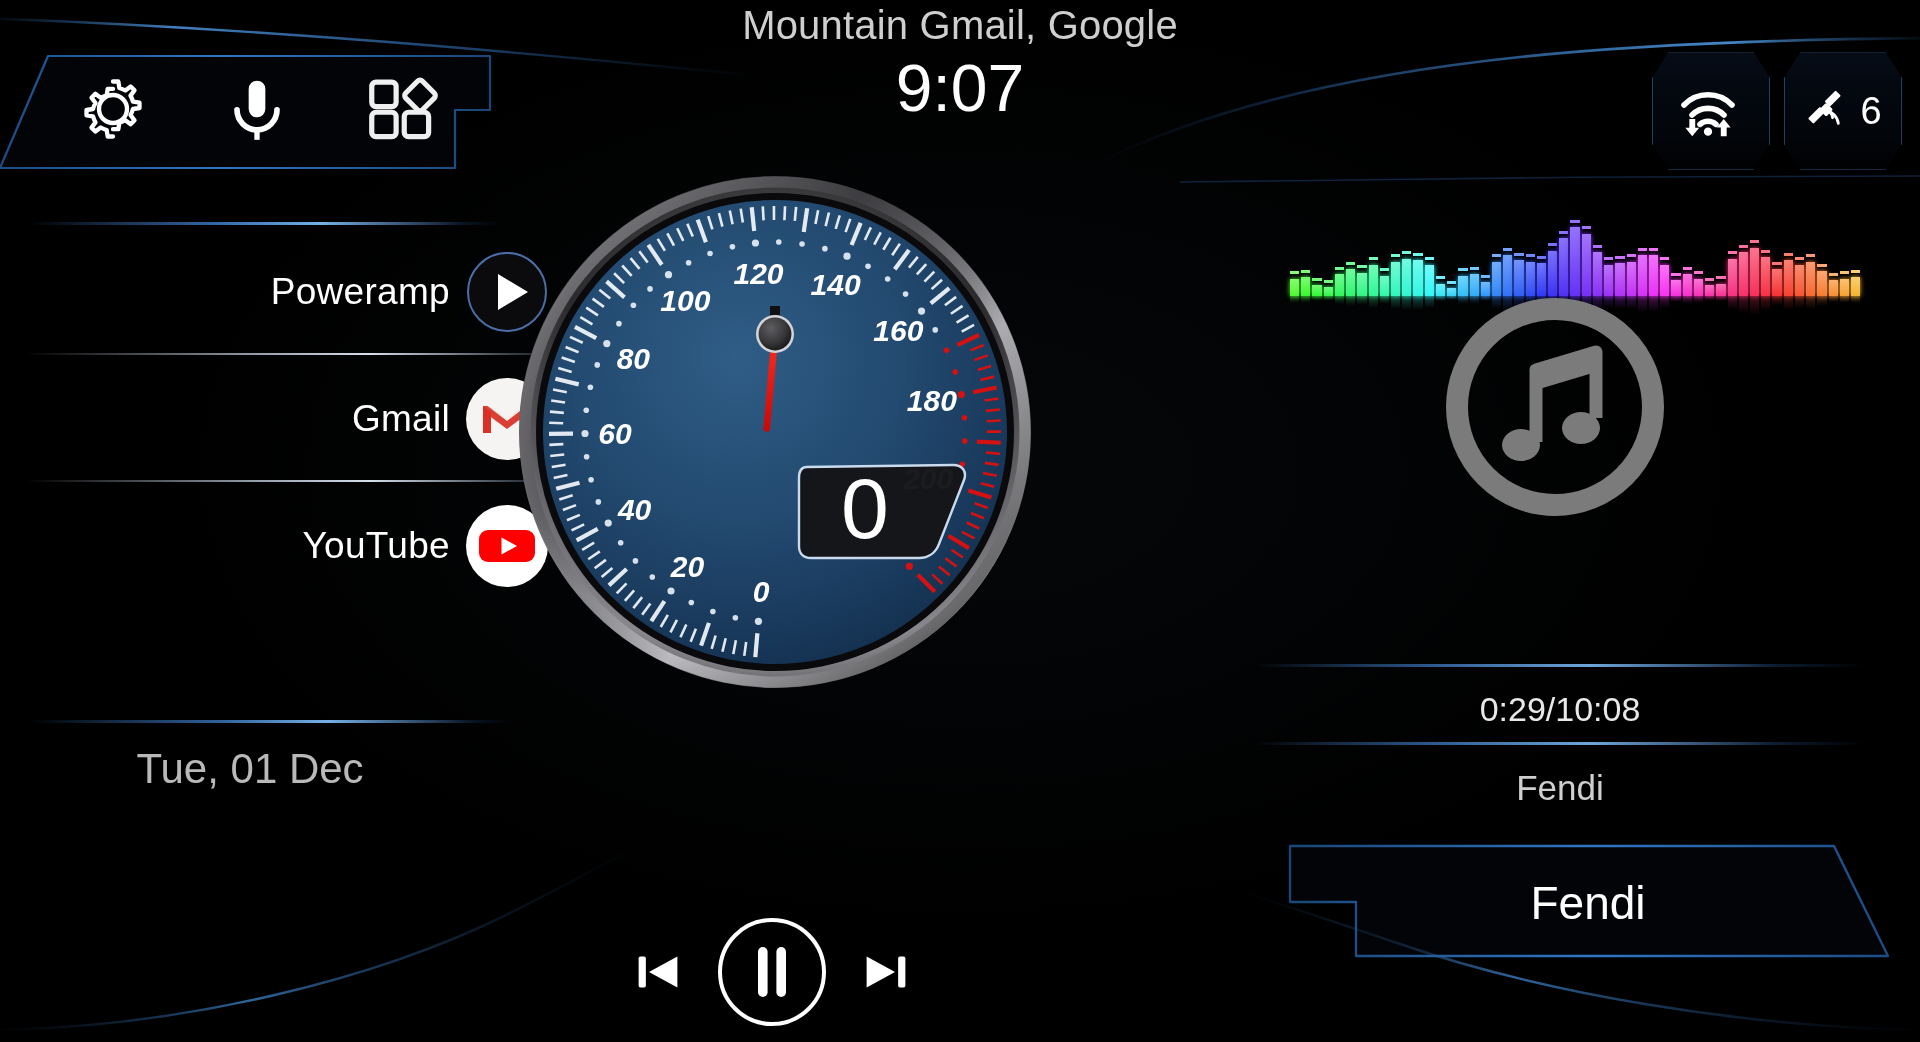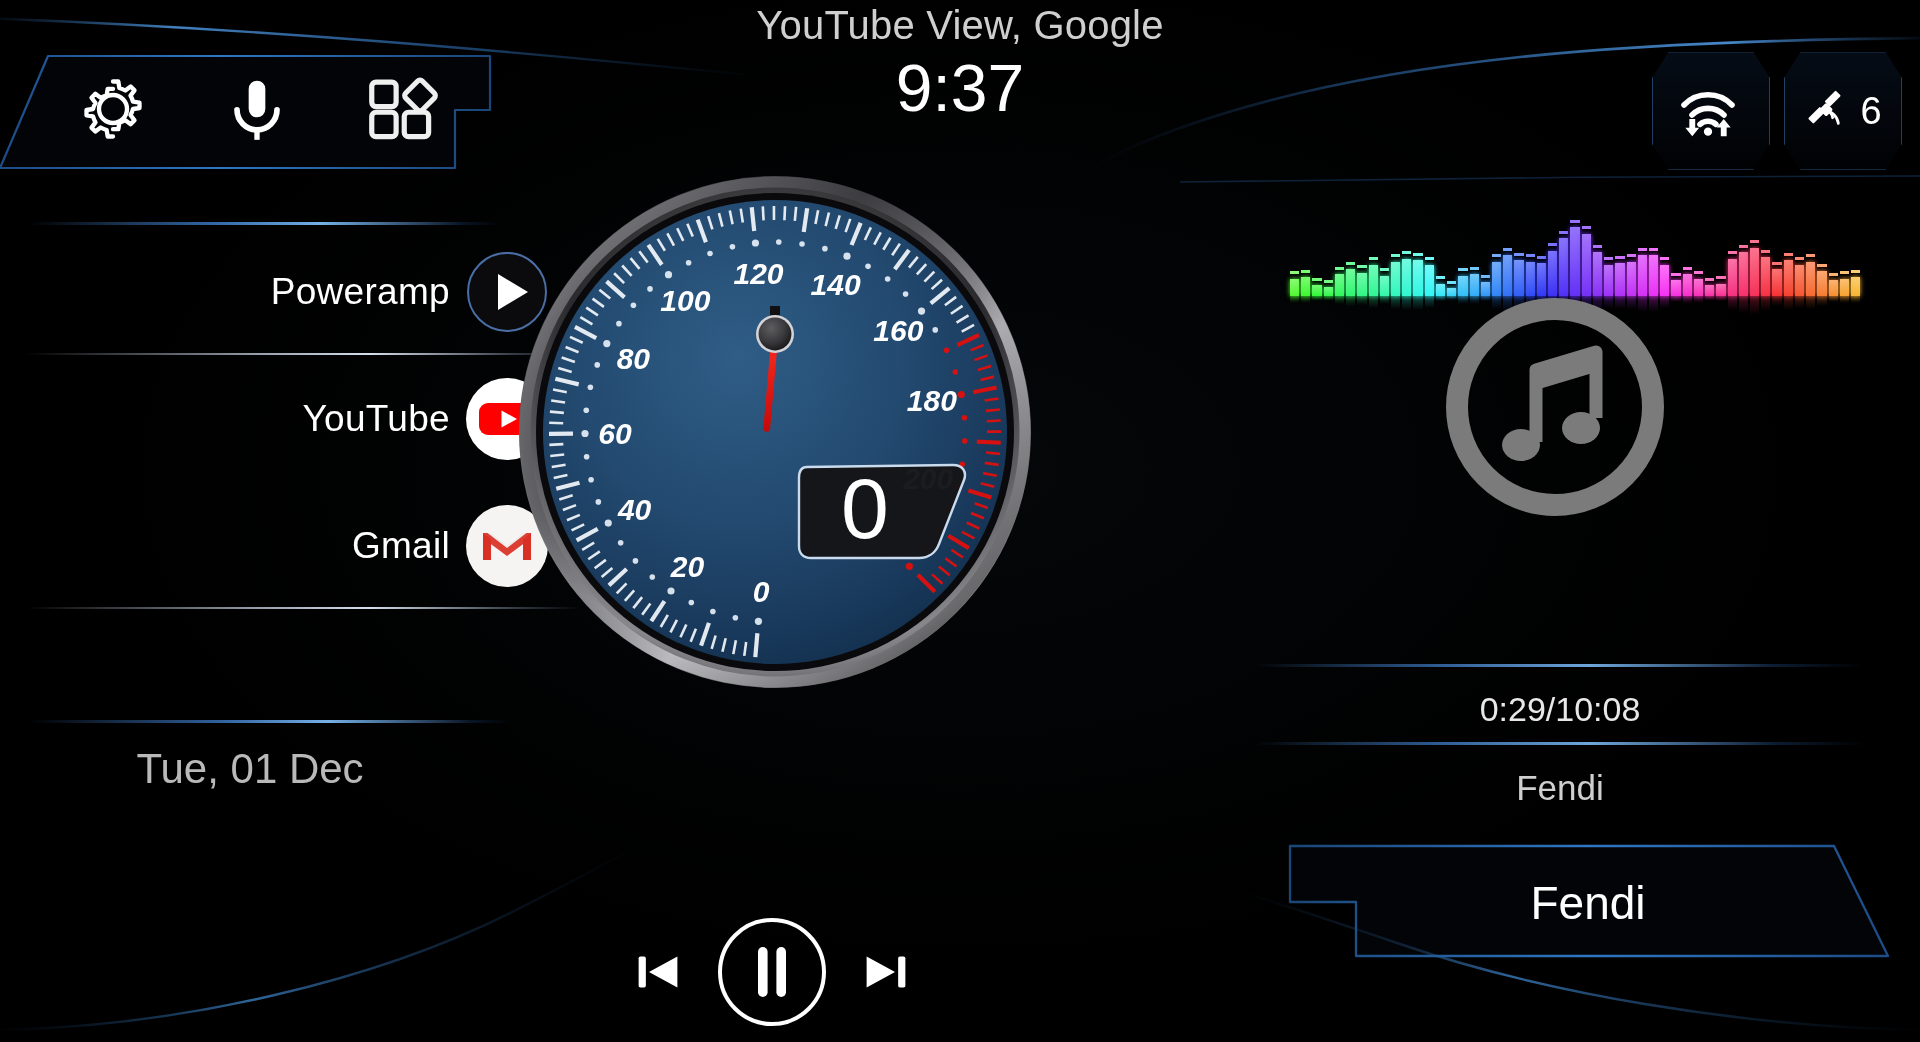--- a/index.html
+++ b/index.html
@@ -210,22 +210,22 @@
           <rect x="6" y="7.5" width="15" height="15" rx="2.6" fill="none" stroke="#efefef" stroke-width="3.2"></rect>
           <rect x="6" y="26" width="15" height="15" rx="2.6" fill="none" stroke="#efefef" stroke-width="3.2"></rect>
           <rect x="26" y="26" width="15" height="15" rx="2.6" fill="none" stroke="#efefef" stroke-width="3.2"></rect>
           <rect x="28.4" y="8.4" width="14.6" height="14.6" rx="2.2" fill="none" stroke="#efefef" stroke-width="3.2" transform="rotate(45 35.7 15.7)"></rect>
         </svg>
       </div>
     </div>
   </div>
 
   <div id="header">
-    <div id="location">YouTube View, Google</div>
-    <div id="clock">9:37</div>
+    <div id="location">Mountain Gmail, Google</div>
+    <div id="clock">9:07</div>
   </div>
 
   <div id="status-bar">
 
     <div class="status-cell">
       <svg width="64" height="64" viewBox="0 0 48 48">
         <g fill="none" stroke="#fff" stroke-width="4.2" stroke-linecap="round">
           <path d="M6 19.5 a25 25 0 0 1 36 0"></path>
           <path d="M12 27 a17 17 0 0 1 24 0"></path>
           <path d="M18 34 a9 9 0 0 1 12 0"></path>
@@ -267,43 +267,43 @@
         <svg width="82" height="82" viewBox="0 0 82 82">
           <circle cx="41" cy="41" r="39" fill="#0b0b0d" stroke="#4a6fa6" stroke-width="2"></circle>
           <path d="M32 23 L62 41 L32 59 Z" fill="#fff"></path>
         </svg>
       </span>
       <div class="divider"></div>
     </div>
 
 
     <div class="app-row">
-      <span class="app-label">YouTube</span>
-      <span class="app-icon">
-        <svg width="82" height="82" viewBox="0 0 82 82">
-          <circle cx="41" cy="41" r="41" fill="#fff"></circle>
-          <rect x="13" y="25" width="56" height="32" rx="9" fill="#ff0000"></rect>
-          <path d="M35.5 32.5 L51 41 35.5 49.5 Z" fill="#fff"></path>
-        </svg>
-      </span>
-    </div>
-
-    <div class="app-row">
       <span class="app-label">Gmail</span>
       <span class="app-icon">
         <svg width="82" height="82" viewBox="0 0 82 82">
           <circle cx="41" cy="41" r="41" fill="#f6f4f2"></circle>
           <path d="M17 28 v27 h8 V36 l16 12 16-12 v19 h8 V28 h-7 L41 41 24 28 z" fill="#e8e4e0"></path>
           <path d="M17 28 h7 l17 13 17-13 h7 v6 L41 48 17 34 z" fill="#f0ebe7"></path>
           <path d="M17 28 v27 h8 V34.6 l-8-6.6 z" fill="#d93025"></path>
           <path d="M65 28 v27 h-8 V34.6 l8-6.6 z" fill="#d93025"></path>
           <path d="M17 28 h4.5 L41 43 60.5 28 H65 v5.2 L41 51 17 33.2 z" fill="#d93025" opacity=".92"></path>
         </svg>
       </span>
       <div class="divider"></div>
+    </div>
+
+    <div class="app-row">
+      <span class="app-label">YouTube</span>
+      <span class="app-icon">
+        <svg width="82" height="82" viewBox="0 0 82 82">
+          <circle cx="41" cy="41" r="41" fill="#fff"></circle>
+          <rect x="13" y="25" width="56" height="32" rx="9" fill="#ff0000"></rect>
+          <path d="M35.5 32.5 L51 41 35.5 49.5 Z" fill="#fff"></path>
+        </svg>
+      </span>
     </div>
 
   </div>
 
   <div id="date-rule"></div>
   <div id="date-text">Tue, 01 Dec</div>
 
   <div id="gauge-wrap">
     <svg id="gauge" viewBox="0 0 520 520">
       <defs>

